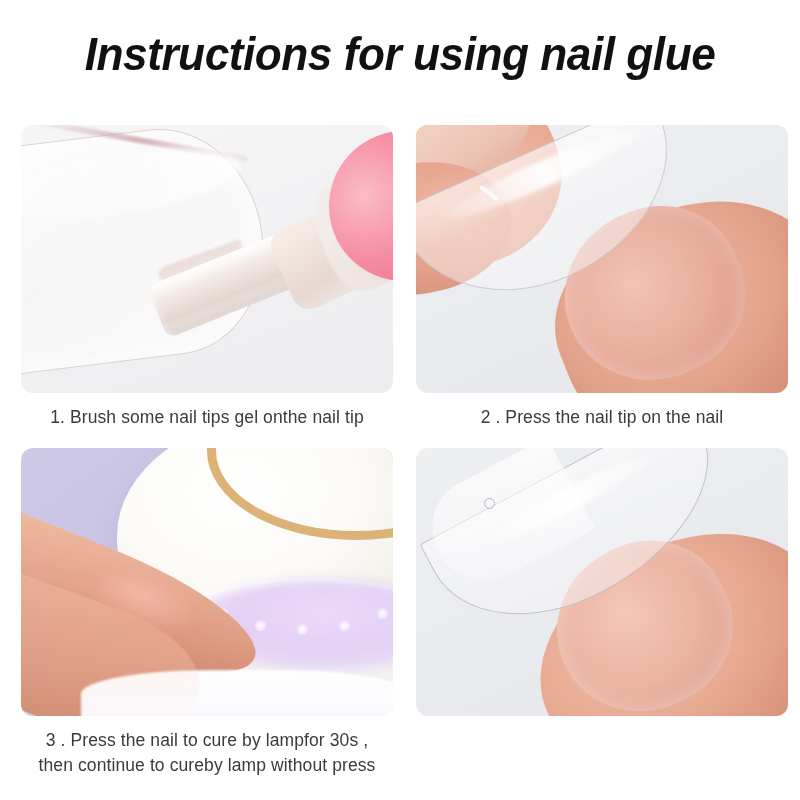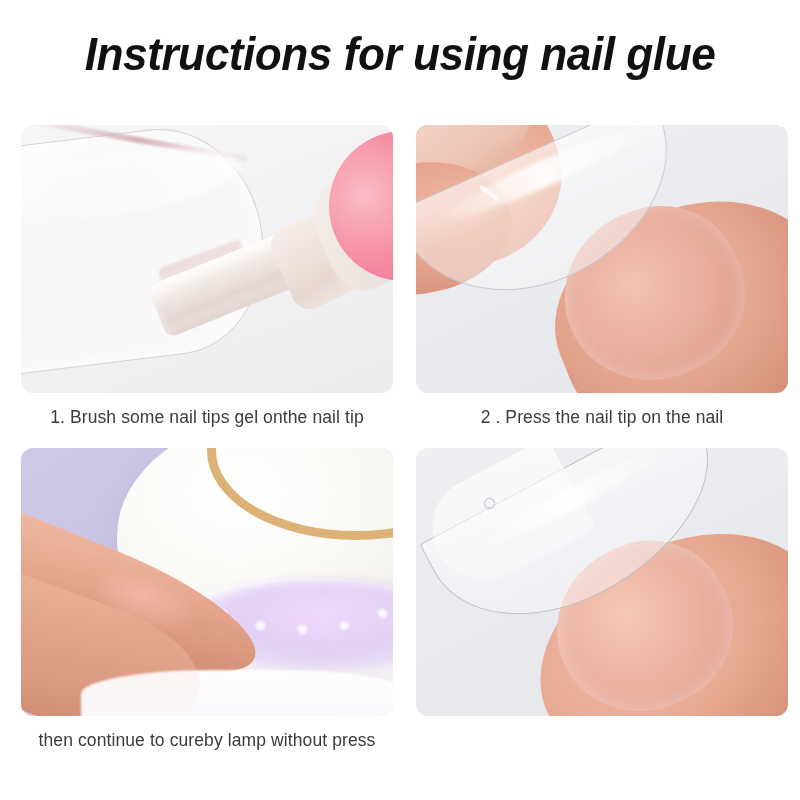--- a/index.html
+++ b/index.html
@@ -397,20 +397,21 @@
       <div class="led c"></div>
       <div class="led d"></div>
       <div class="led e"></div>
 
       <div class="finger3"></div>
       <div class="finger3b"></div>
       <div class="knuckle"></div>
       <div class="whitefloor"></div>
     </div>
     <div class="caption">
+      <span>3 . Press the nail to cure by lampfor 30s ,</span>
       <span class="l2">then continue to cureby lamp without press</span>
     </div>
   </div>
 
   <div class="step c2 r2">
     <div class="photo p4">
       <div class="finger4"></div>
       <div class="nailbed4"></div>
       <div class="almond"></div>
       <div class="almondtip"></div>

